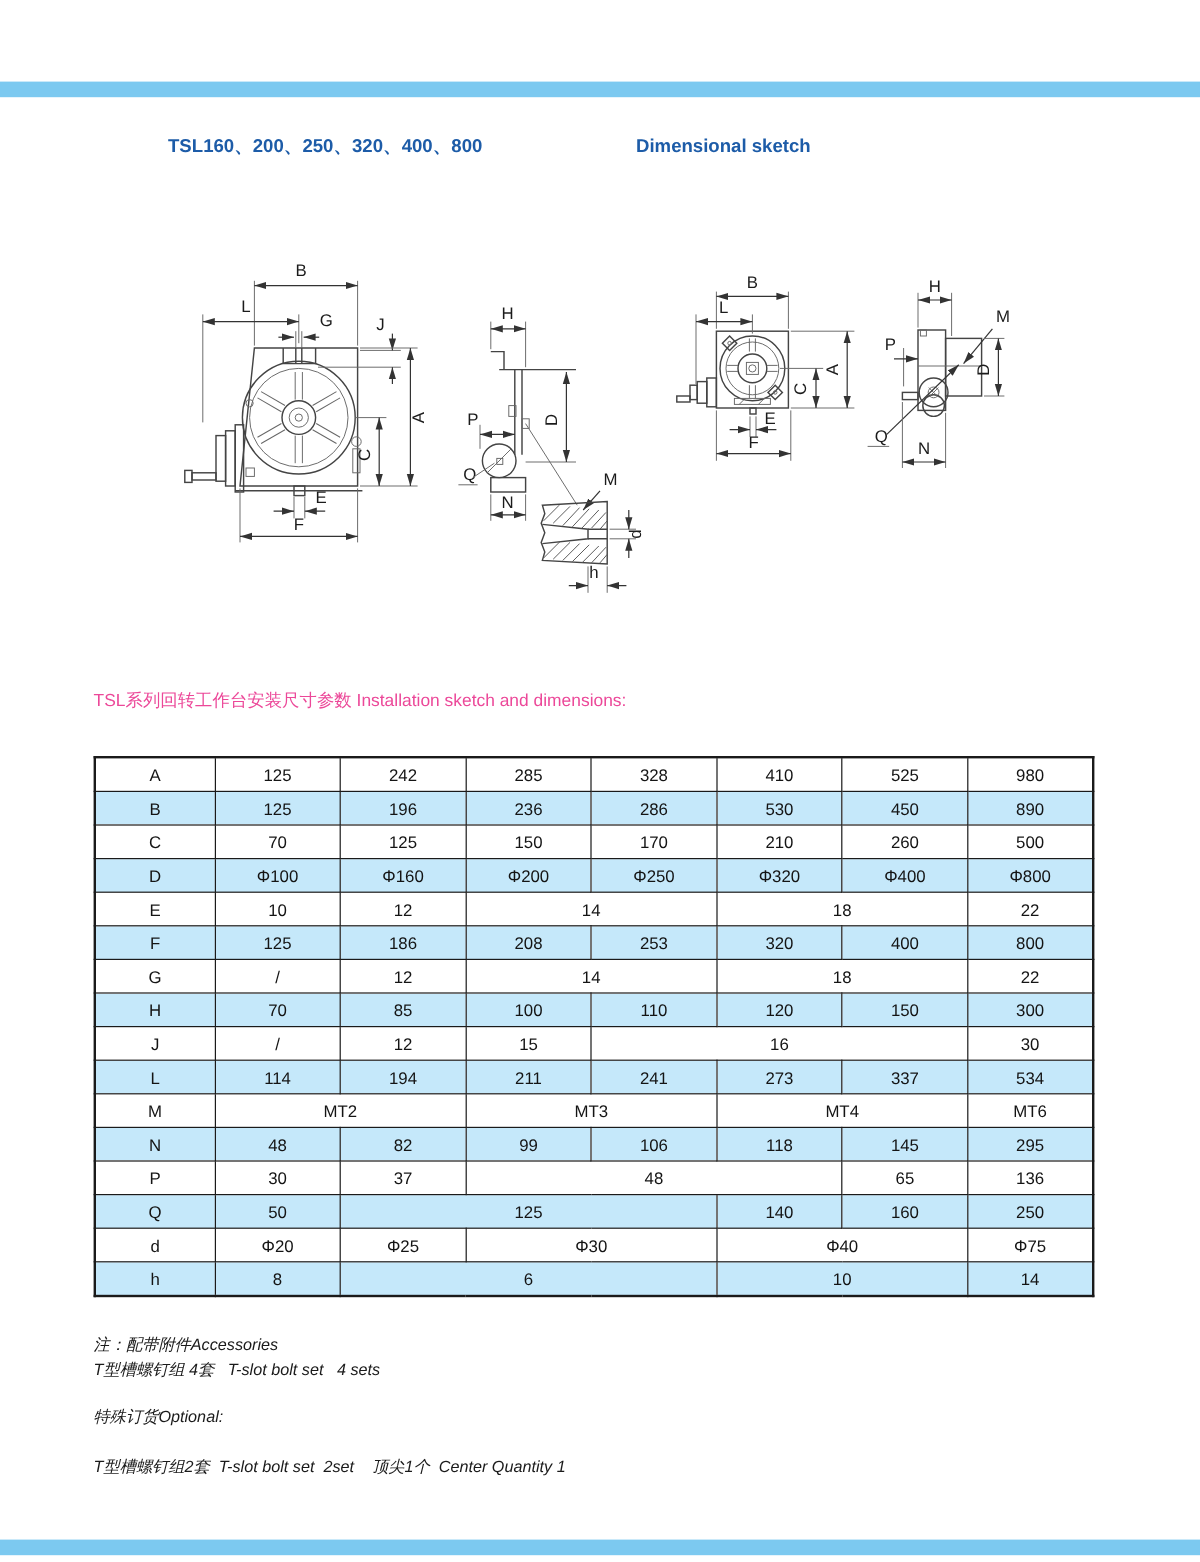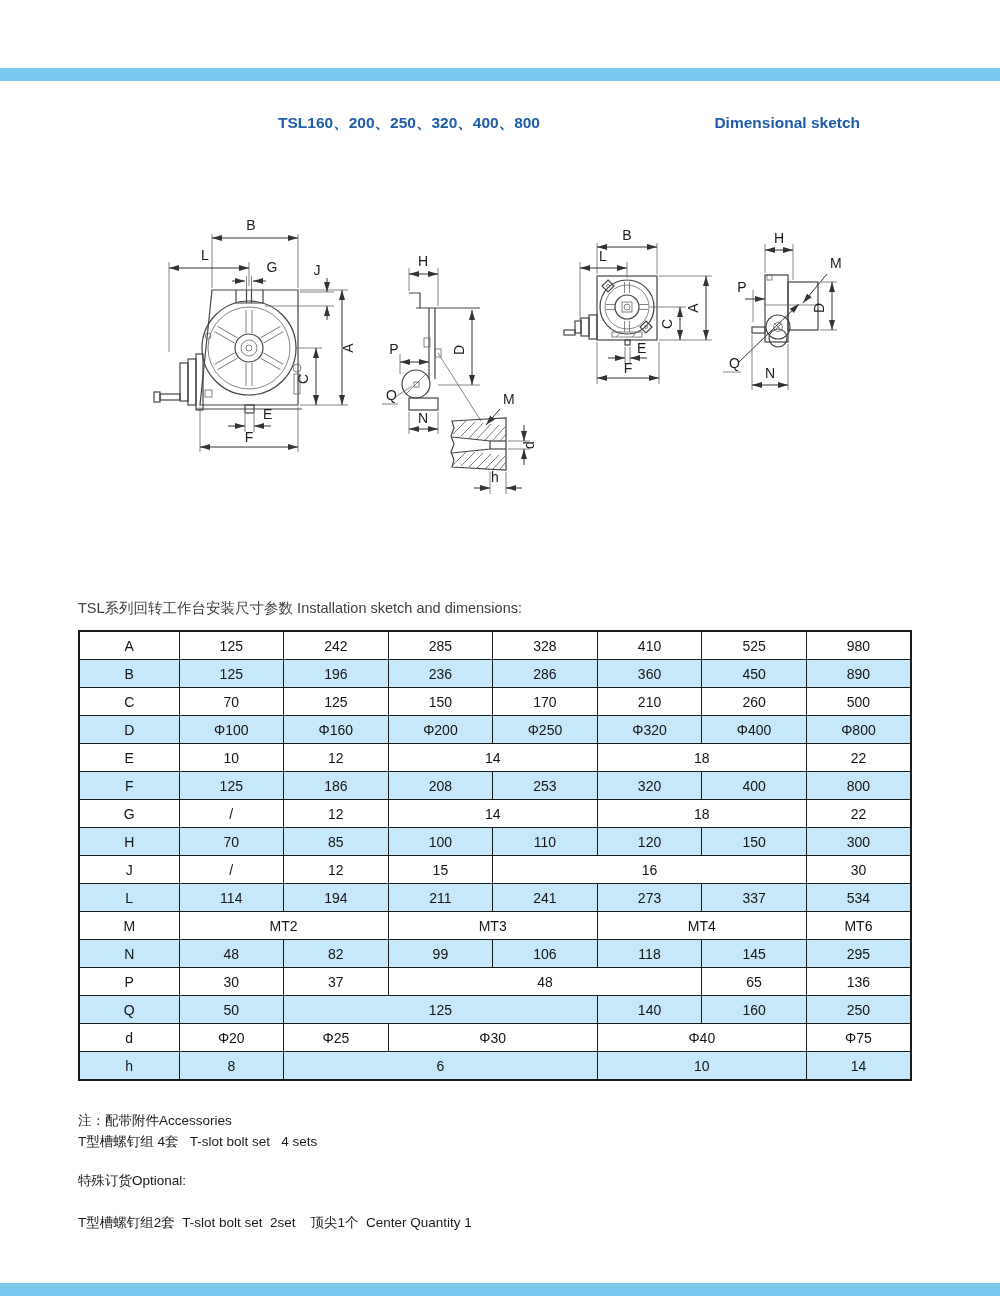--- a/index.html
+++ b/index.html
@@ -1,32 +1,32 @@
 <!DOCTYPE html>
 <html><head>
 <meta charset="utf-8">
 <style>
   html,body{margin:0;padding:0;background:#fff;}
   .page{position:relative;width:1000px;height:1302px;background:#fff;overflow:hidden;
         font-family:"Liberation Sans",sans-serif;color:#1b1b1b;}
   .bar{position:absolute;left:0;width:1000px;height:13px;background:#7cc9f0;}
   .bar-top{top:68px;}
   .bar-bottom{top:1283px;}
-  .heading{position:absolute;text-align:right;color:#1d5ca8;font-weight:bold;
+  .heading{position:absolute;text-align:left;color:#1d5ca8;font-weight:bold;
            font-size:15.5px;line-height:22px;}
   .h-left{left:140px;top:112px;width:400px;}
   .h-right{left:530px;top:112px;width:330px;}
-  .tbl-title{position:absolute;left:78px;top:599px;font-size:14.5px;color:#404040;}
+  .tbl-title{position:absolute;left:78px;top:574px;font-size:14.5px;color:#ec4899;}
   table.dims{position:absolute;left:78px;top:630px;width:834px;border-collapse:collapse;
              table-layout:fixed;font-size:14px;color:#141414;border:2px solid #1a1a1a;}
   table.dims td,table.dims th{border:1px solid #1a1a1a;height:27px;text-align:center;
              padding:0;font-weight:normal;overflow:hidden;}
   table.dims tr.head th{background:#4abbe9;color:#1e3448;}
   table.dims tr.alt td{background:#c5e8fa;}
-  .note{position:absolute;left:78px;font-size:13.5px;color:#1a1a1a;white-space:pre;line-height:18px;}
+  .note{position:absolute;left:78px;font-size:13.5px;color:#1a1a1a;white-space:pre;line-height:18px;font-style:italic;}
   svg.d{position:absolute;}
   svg.d text{font-size:14px;fill:#1b1b1b;font-family:"Liberation Sans",sans-serif;}
   .g{stroke:#444;fill:none;stroke-width:1.2;}
   .t{stroke:#666;fill:none;stroke-width:0.8;}
   .dl{stroke:#333;stroke-width:1;}
   .hh{stroke:#555;stroke-width:0.8;}
 </style>
 </head>
 <body>
 
@@ -304,21 +304,21 @@
       <td>410</td>
       <td>525</td>
       <td>980</td>
     </tr>
     <tr class="alt">
       <td>B</td>
       <td>125</td>
       <td>196</td>
       <td>236</td>
       <td>286</td>
-      <td>360</td>
+      <td>530</td>
       <td>450</td>
       <td>890</td>
     </tr>
     <tr>
       <td>C</td>
       <td>70</td>
       <td>125</td>
       <td>150</td>
       <td>170</td>
       <td>210</td>

